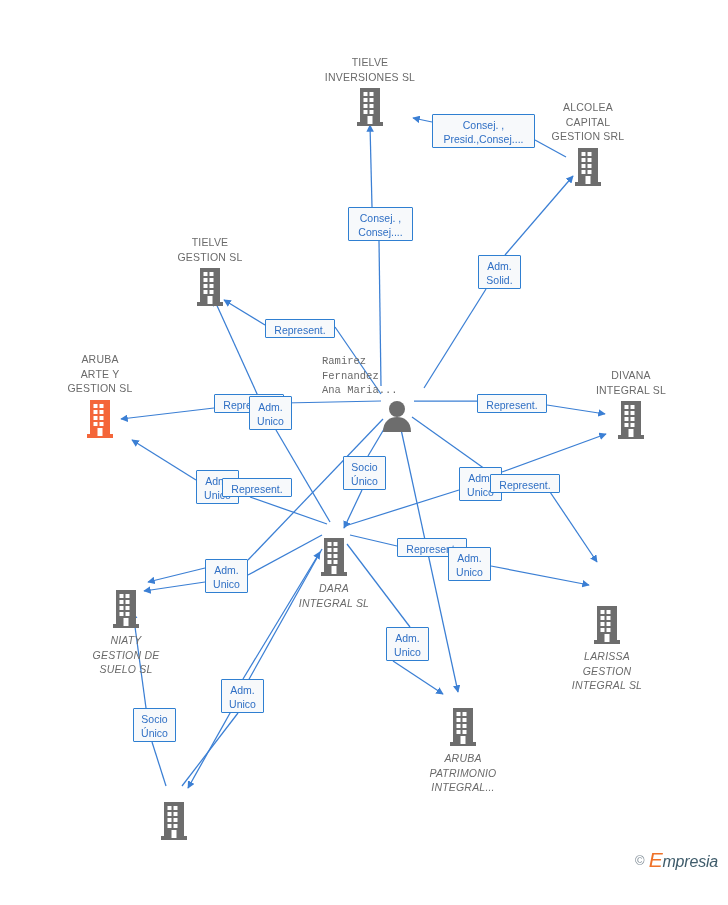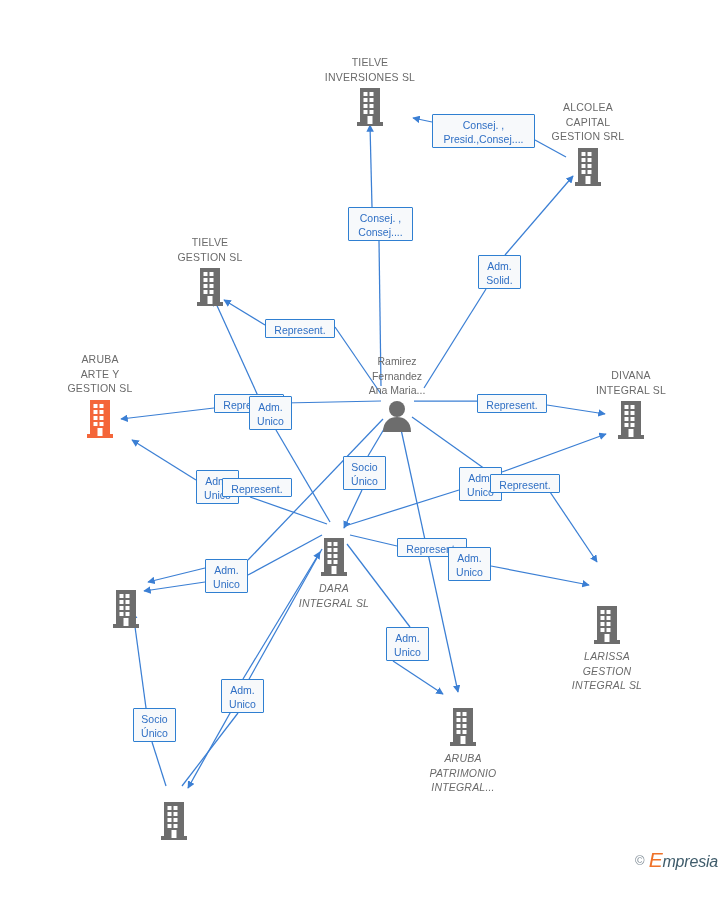--- a/index.html
+++ b/index.html
@@ -49,22 +49,23 @@
     white-space: pre-line;
   }
   .node.label-top .nlabel { margin-bottom: 2px; }
   .node.label-bottom .nlabel { margin-top: 3px; font-style: italic; }
 
   
   .person-node {
     position: absolute;
     width: 150px;
     margin-left: -75px;
-    text-align: center;
+    text-align: left;
     z-index: 5;
+    font-family: Liberation Mono, monospace;
   }
   .person-node .plabel {
     display: block;
     font-size: 10.5px;
     line-height: 14.5px;
     color: #6a6a6a;
     white-space: pre-line;
     margin-bottom: 2px;
   }
   .person-node .pico {
@@ -318,20 +319,23 @@
           <rect x="8.5" y="6" width="4" height="4" fill="#fff"></rect>
           <rect x="14.5" y="6" width="4" height="4" fill="#fff"></rect>
           <rect x="8.5" y="12" width="4" height="4" fill="#fff"></rect>
           <rect x="14.5" y="12" width="4" height="4" fill="#fff"></rect>
           <rect x="8.5" y="18" width="4" height="4" fill="#fff"></rect>
           <rect x="14.5" y="18" width="4" height="4" fill="#fff"></rect>
           <rect x="8.5" y="24" width="4" height="4" fill="#fff"></rect>
           <rect x="14.5" y="24" width="4" height="4" fill="#fff"></rect>
           <rect x="12.5" y="30" width="5" height="8" fill="#fff"></rect>
         </svg>
+        <span class="nlabel">NIATY
+GESTION DE
+SUELO  SL</span>
       </div>
       <div class="node label-bottom" style="left: 463px; top: 706px;">
         <svg class="ico" viewBox="0 0 30 42">
           <rect x="5" y="2" width="20" height="36" fill="#6d6d6d"></rect>
           <rect x="2" y="36" width="26" height="4" fill="#6d6d6d"></rect>
           <rect x="8.5" y="6" width="4" height="4" fill="#fff"></rect>
           <rect x="14.5" y="6" width="4" height="4" fill="#fff"></rect>
           <rect x="8.5" y="12" width="4" height="4" fill="#fff"></rect>
           <rect x="14.5" y="12" width="4" height="4" fill="#fff"></rect>
           <rect x="8.5" y="18" width="4" height="4" fill="#fff"></rect>

